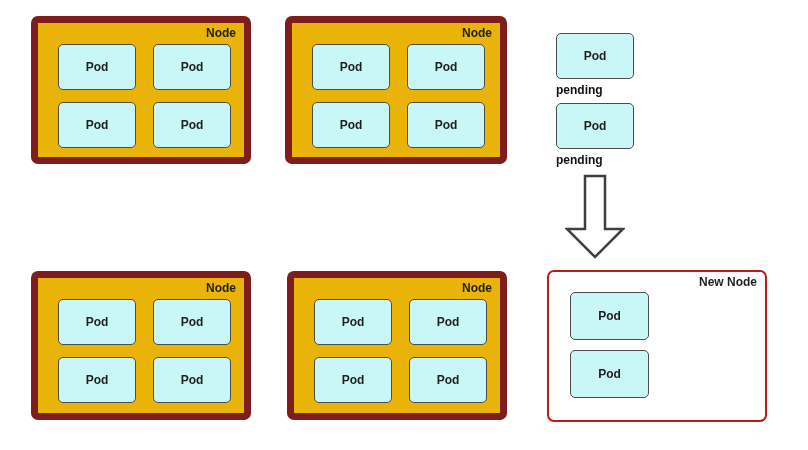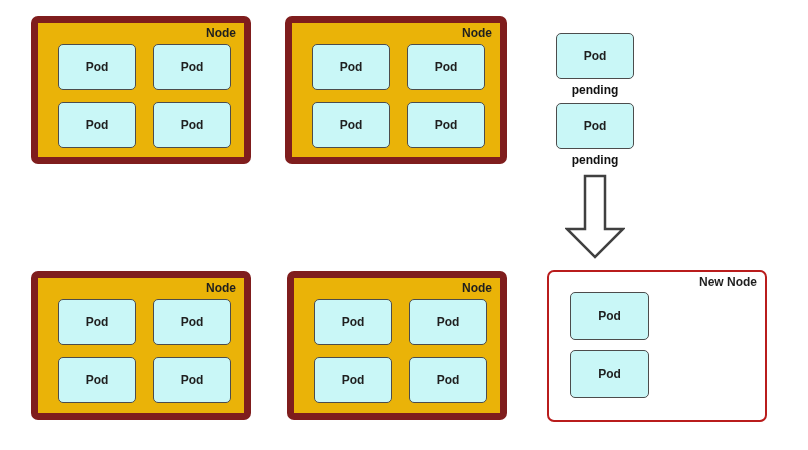--- a/index.html
+++ b/index.html
@@ -60,21 +60,20 @@
   .node-c { left: 31px;  top: 271px; height: 149px; }
   .node-d { left: 287px; top: 271px; height: 149px; }
 
   
   .pending-pod-1 { left: 556px; top: 33px;  }
   .pending-pod-2 { left: 556px; top: 103px; }
   .pending-label {
     position: absolute;
     left: 556px;
     width: 78px;
-    text-align: center;
     font-size: 12px;
     font-weight: bold;
     color: #111111;
   }
   .pending-label-1 { top: 83px;  }
   .pending-label-2 { top: 153px; }
 
   
   .arrow-wrap {
     position: absolute;

